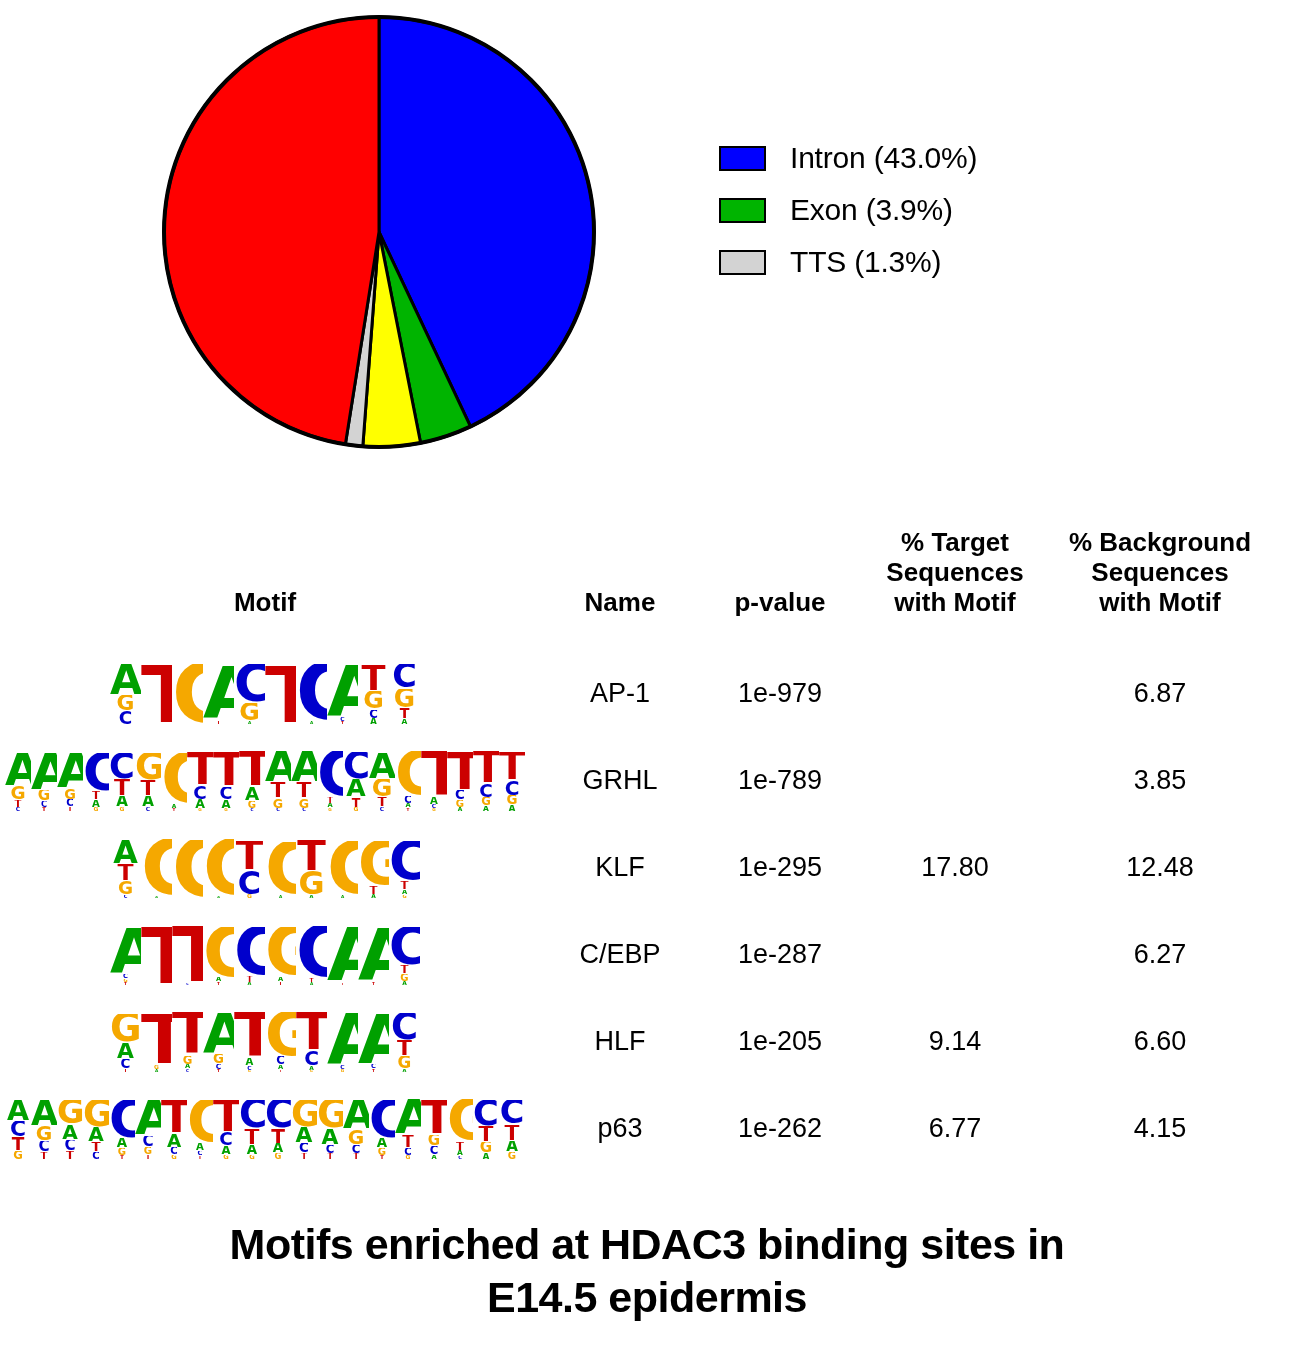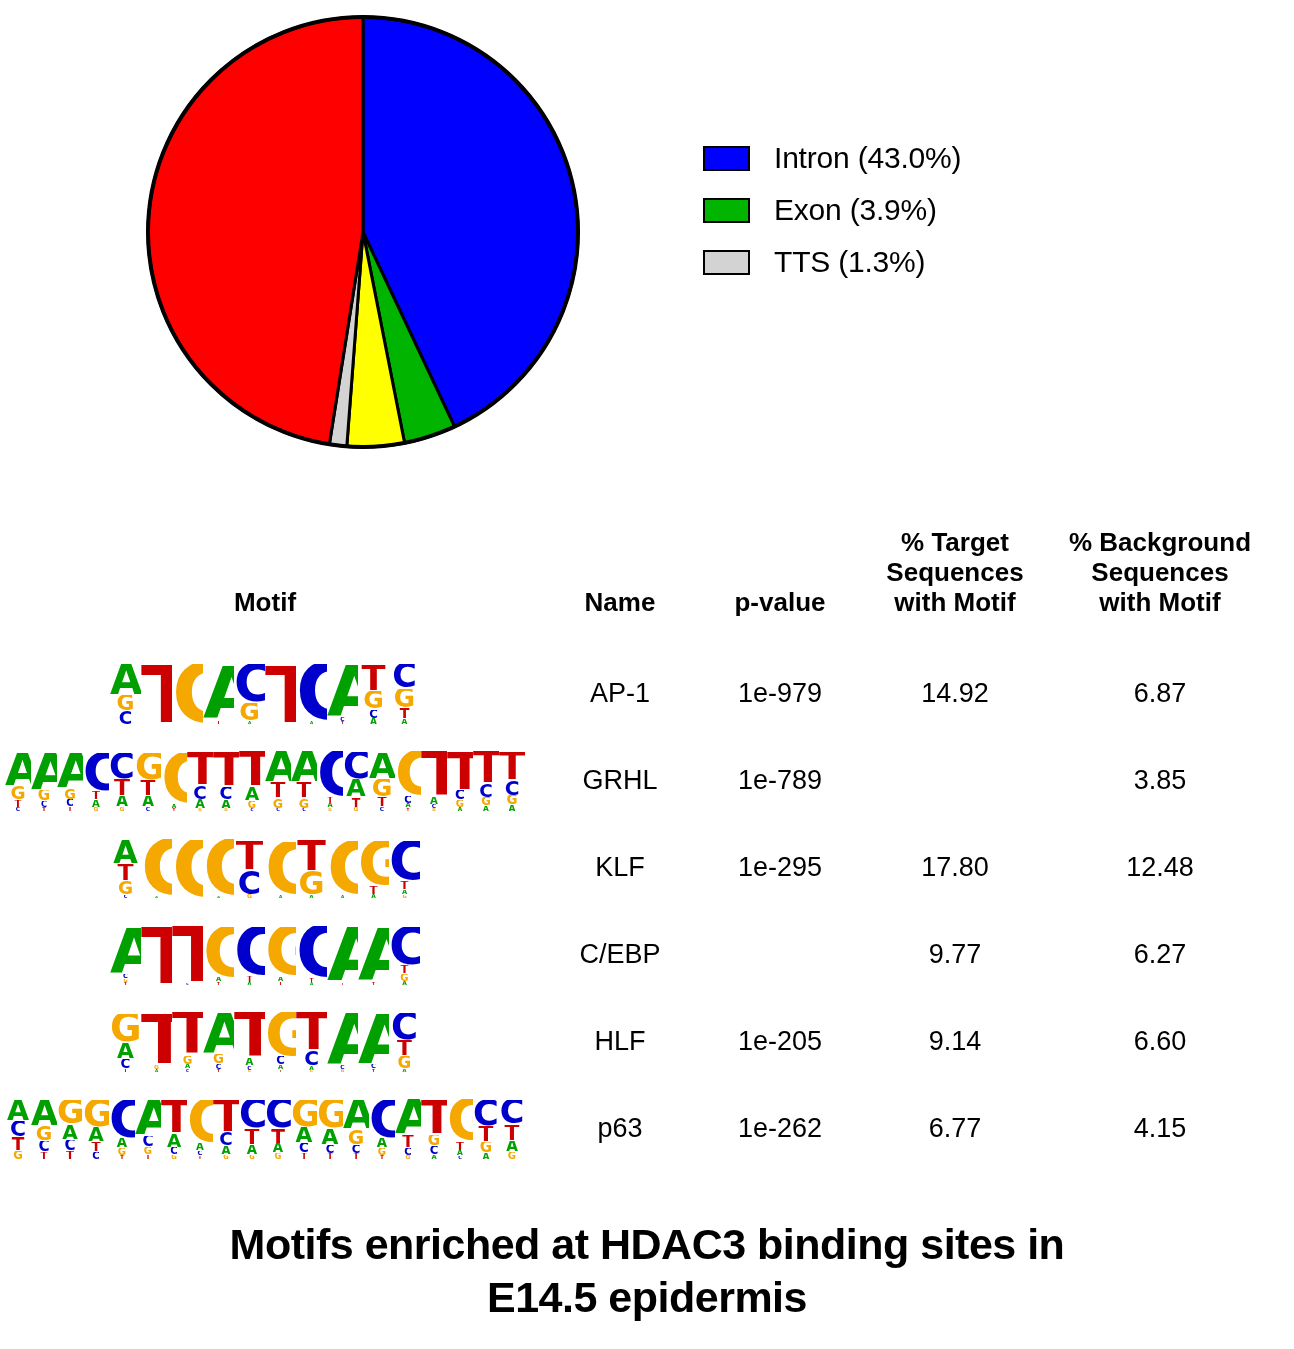--- a/index.html
+++ b/index.html
@@ -12,21 +12,21 @@
     height: 1349px;
     position: relative;
     font-family: "Liberation Sans", sans-serif;
     color: #000000;
     overflow: hidden;
   }
 
   
   #pie-section {
     position: absolute;
-    left: 0; top: 0;
+    left: 16px; top: 0;
     width: 1062px;
     height: 470px;
   }
   #pie-chart-svg {
     position: absolute;
     left: 133px;
     top: 2px;
   }
 
   
@@ -241,21 +241,20 @@
             <div class="logo-col" style="width: 31px;">
               <span class="logo-letter" style="color: rgb(0, 0, 204); height: 24.8px; font-size: 33.5px; width: 31px;">C</span>
               <span class="logo-letter" style="color: rgb(245, 168, 0); height: 19.2px; font-size: 26px; width: 31px;">G</span>
               <span class="logo-letter" style="color: rgb(204, 0, 0); height: 10.5px; font-size: 14.2px; width: 31px;">T</span>
               <span class="logo-letter" style="color: rgb(0, 160, 0); height: 5.6px; font-size: 7.5px; width: 31px;">A</span>
             </div>
           </div>
         </div>
         <div class="cell c-name">AP-1</div>
         <div class="cell c-pvalue">1e-979</div>
-        <div class="cell c-target">14.92</div>
         <div class="cell c-bg">6.87</div>
       </div>
       <div class="motif-row">
         <div class="logo-cell">
           <div class="seqlogo">
             <div class="logo-col" style="width: 26px;">
               <span class="logo-letter" style="color: rgb(0, 160, 0); height: 33.5px; font-size: 45.2px; width: 26px;">A</span>
               <span class="logo-letter" style="color: rgb(245, 168, 0); height: 13.6px; font-size: 18.4px; width: 26px;">G</span>
               <span class="logo-letter" style="color: rgb(204, 0, 0); height: 7.4px; font-size: 10.1px; width: 26px;">T</span>
               <span class="logo-letter" style="color: rgb(0, 0, 204); height: 4.3px; font-size: 5.9px; width: 26px;">C</span>
@@ -481,21 +480,21 @@
             </div>
             <div class="logo-col" style="width: 31px;">
               <span class="logo-letter" style="color: rgb(0, 0, 204); height: 38.4px; font-size: 51.9px; width: 31px;">C</span>
               <span class="logo-letter" style="color: rgb(204, 0, 0); height: 8.7px; font-size: 11.7px; width: 31px;">T</span>
               <span class="logo-letter" style="color: rgb(245, 168, 0); height: 7.4px; font-size: 10.1px; width: 31px;">G</span>
               <span class="logo-letter" style="color: rgb(0, 160, 0); height: 4.3px; font-size: 5.9px; width: 31px;">A</span>
             </div>
           </div>
         </div>
         <div class="cell c-name">C/EBP</div>
-        <div class="cell c-target">9.77</div>
+        <div class="cell c-pvalue">1e-287</div>
         <div class="cell c-bg">6.27</div>
       </div>
       <div class="motif-row">
         <div class="logo-cell">
           <div class="seqlogo">
             <div class="logo-col" style="width: 31px;">
               <span class="logo-letter" style="color: rgb(245, 168, 0); height: 28.5px; font-size: 38.5px; width: 31px;">G</span>
               <span class="logo-letter" style="color: rgb(0, 160, 0); height: 16.1px; font-size: 21.8px; width: 31px;">A</span>
               <span class="logo-letter" style="color: rgb(0, 0, 204); height: 9.9px; font-size: 13.4px; width: 31px;">C</span>
               <span class="logo-letter" style="color: rgb(204, 0, 0); height: 3.7px; font-size: 5px; width: 31px;">T</span>

